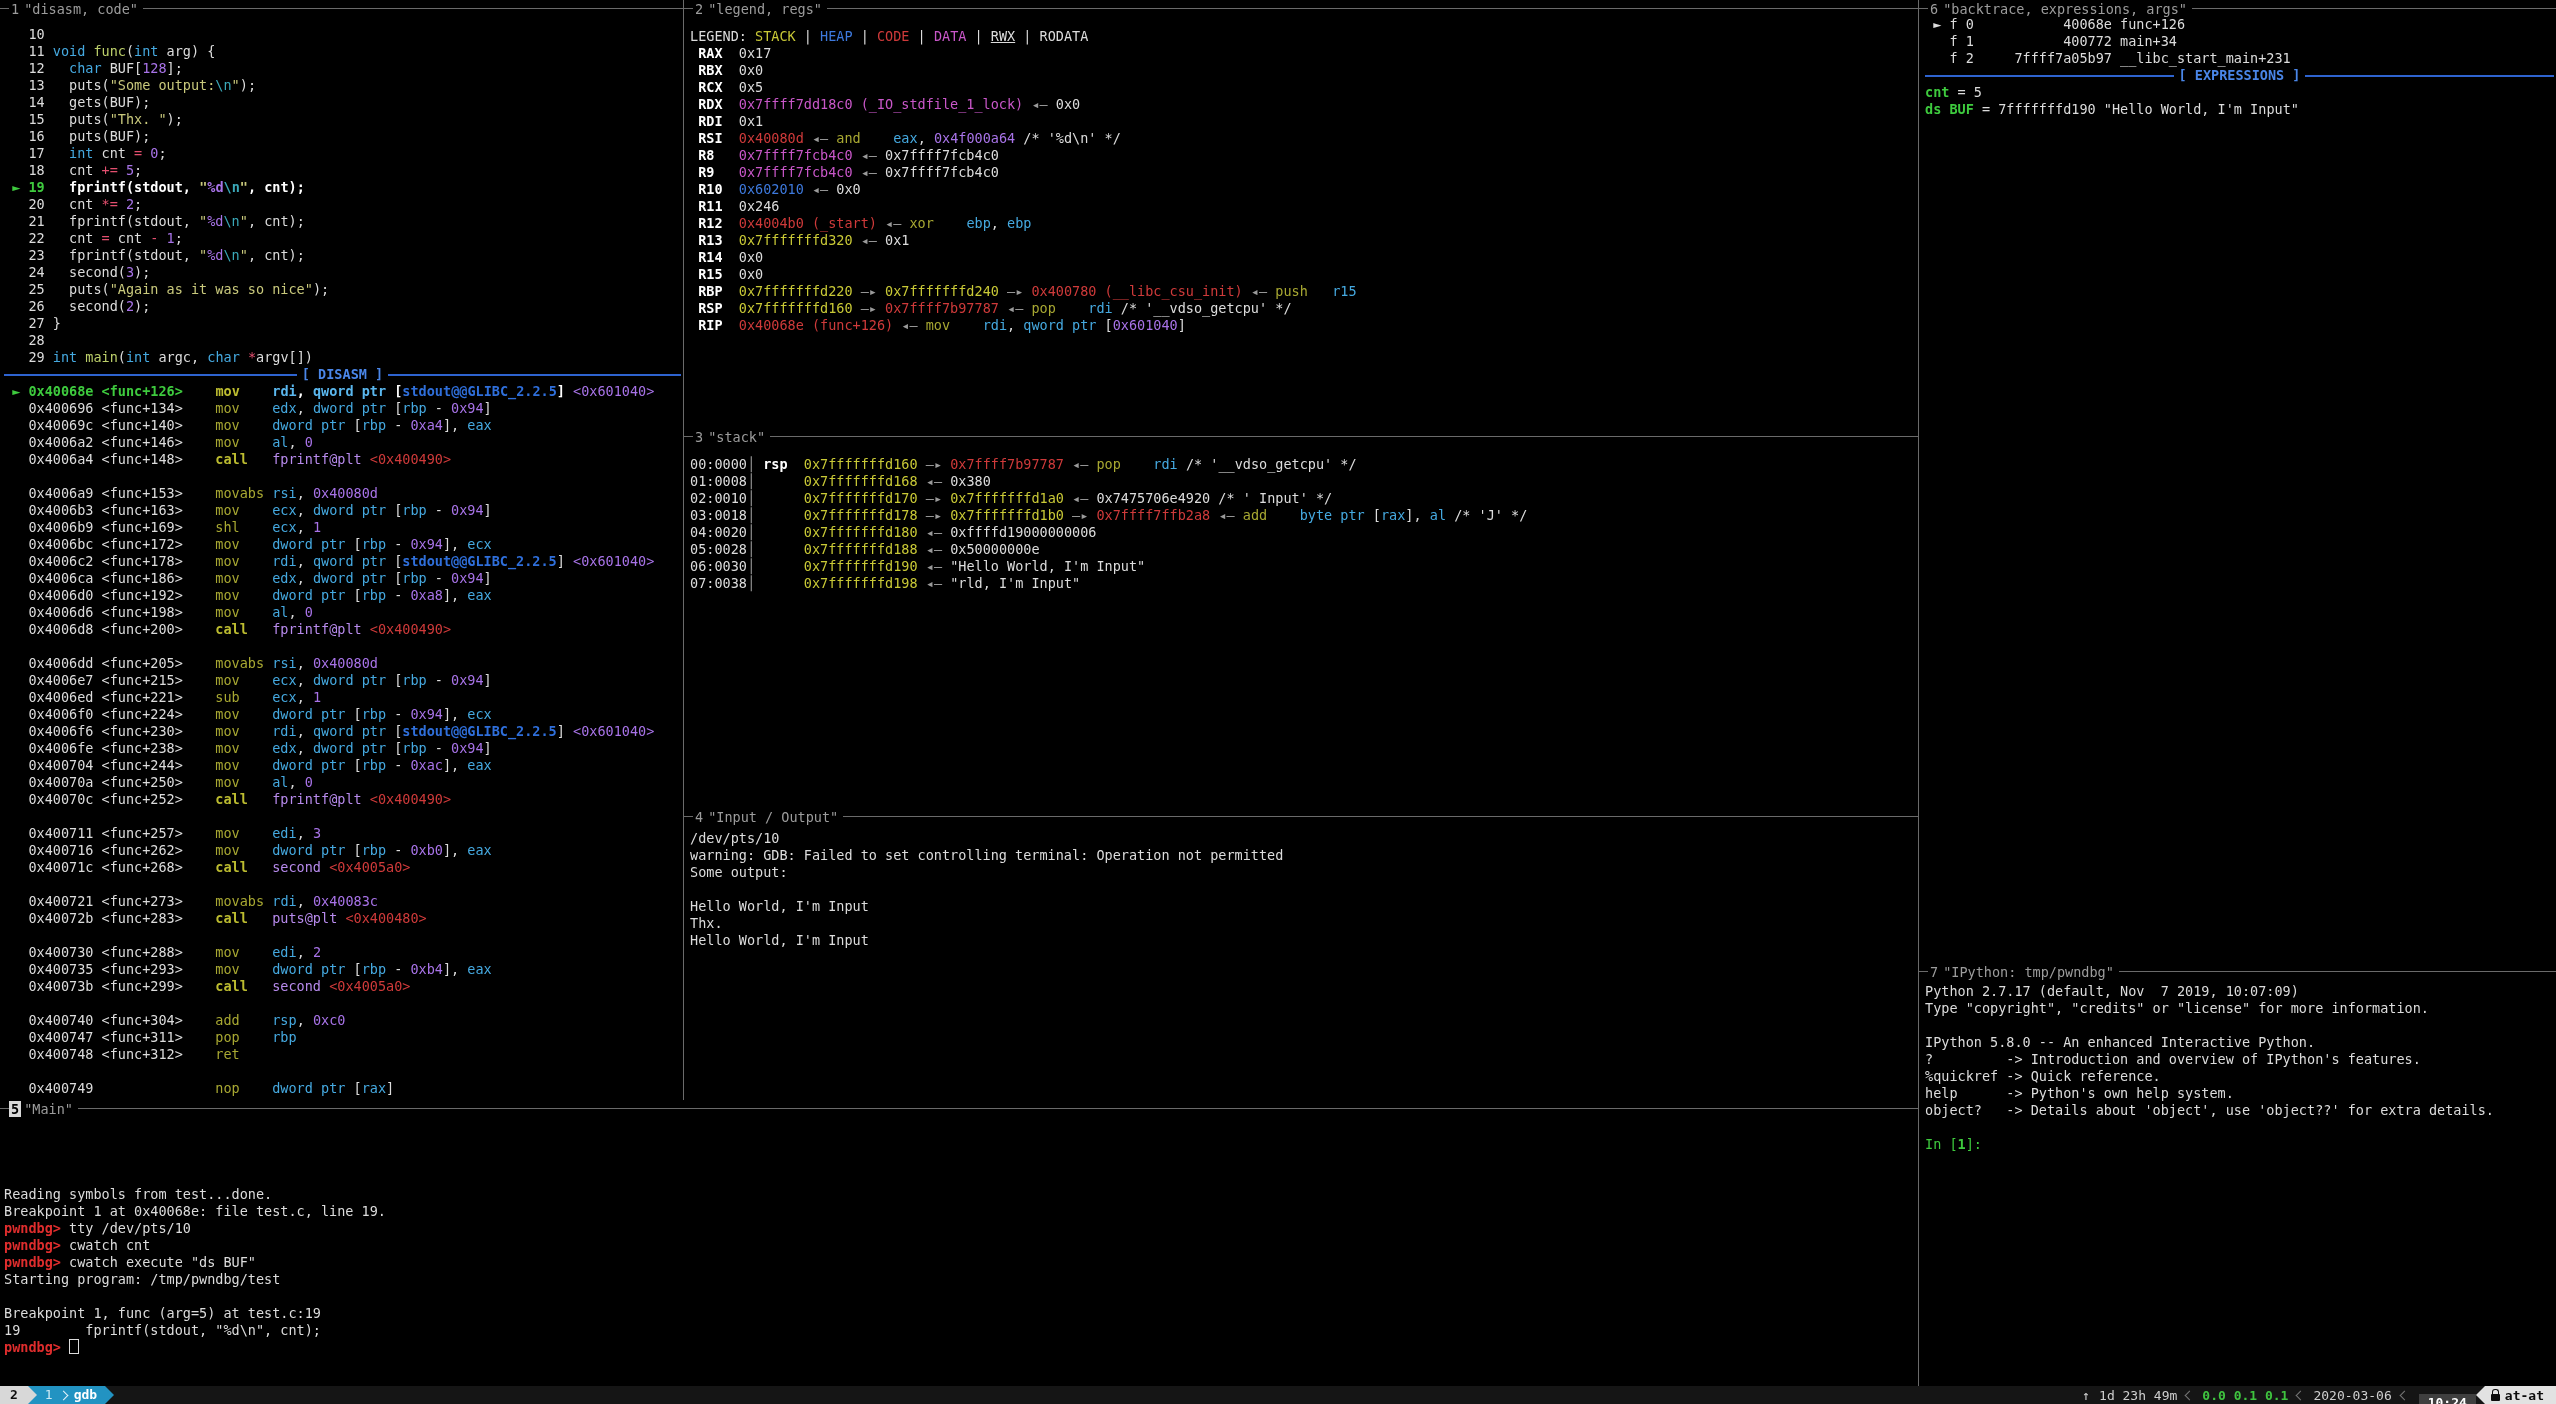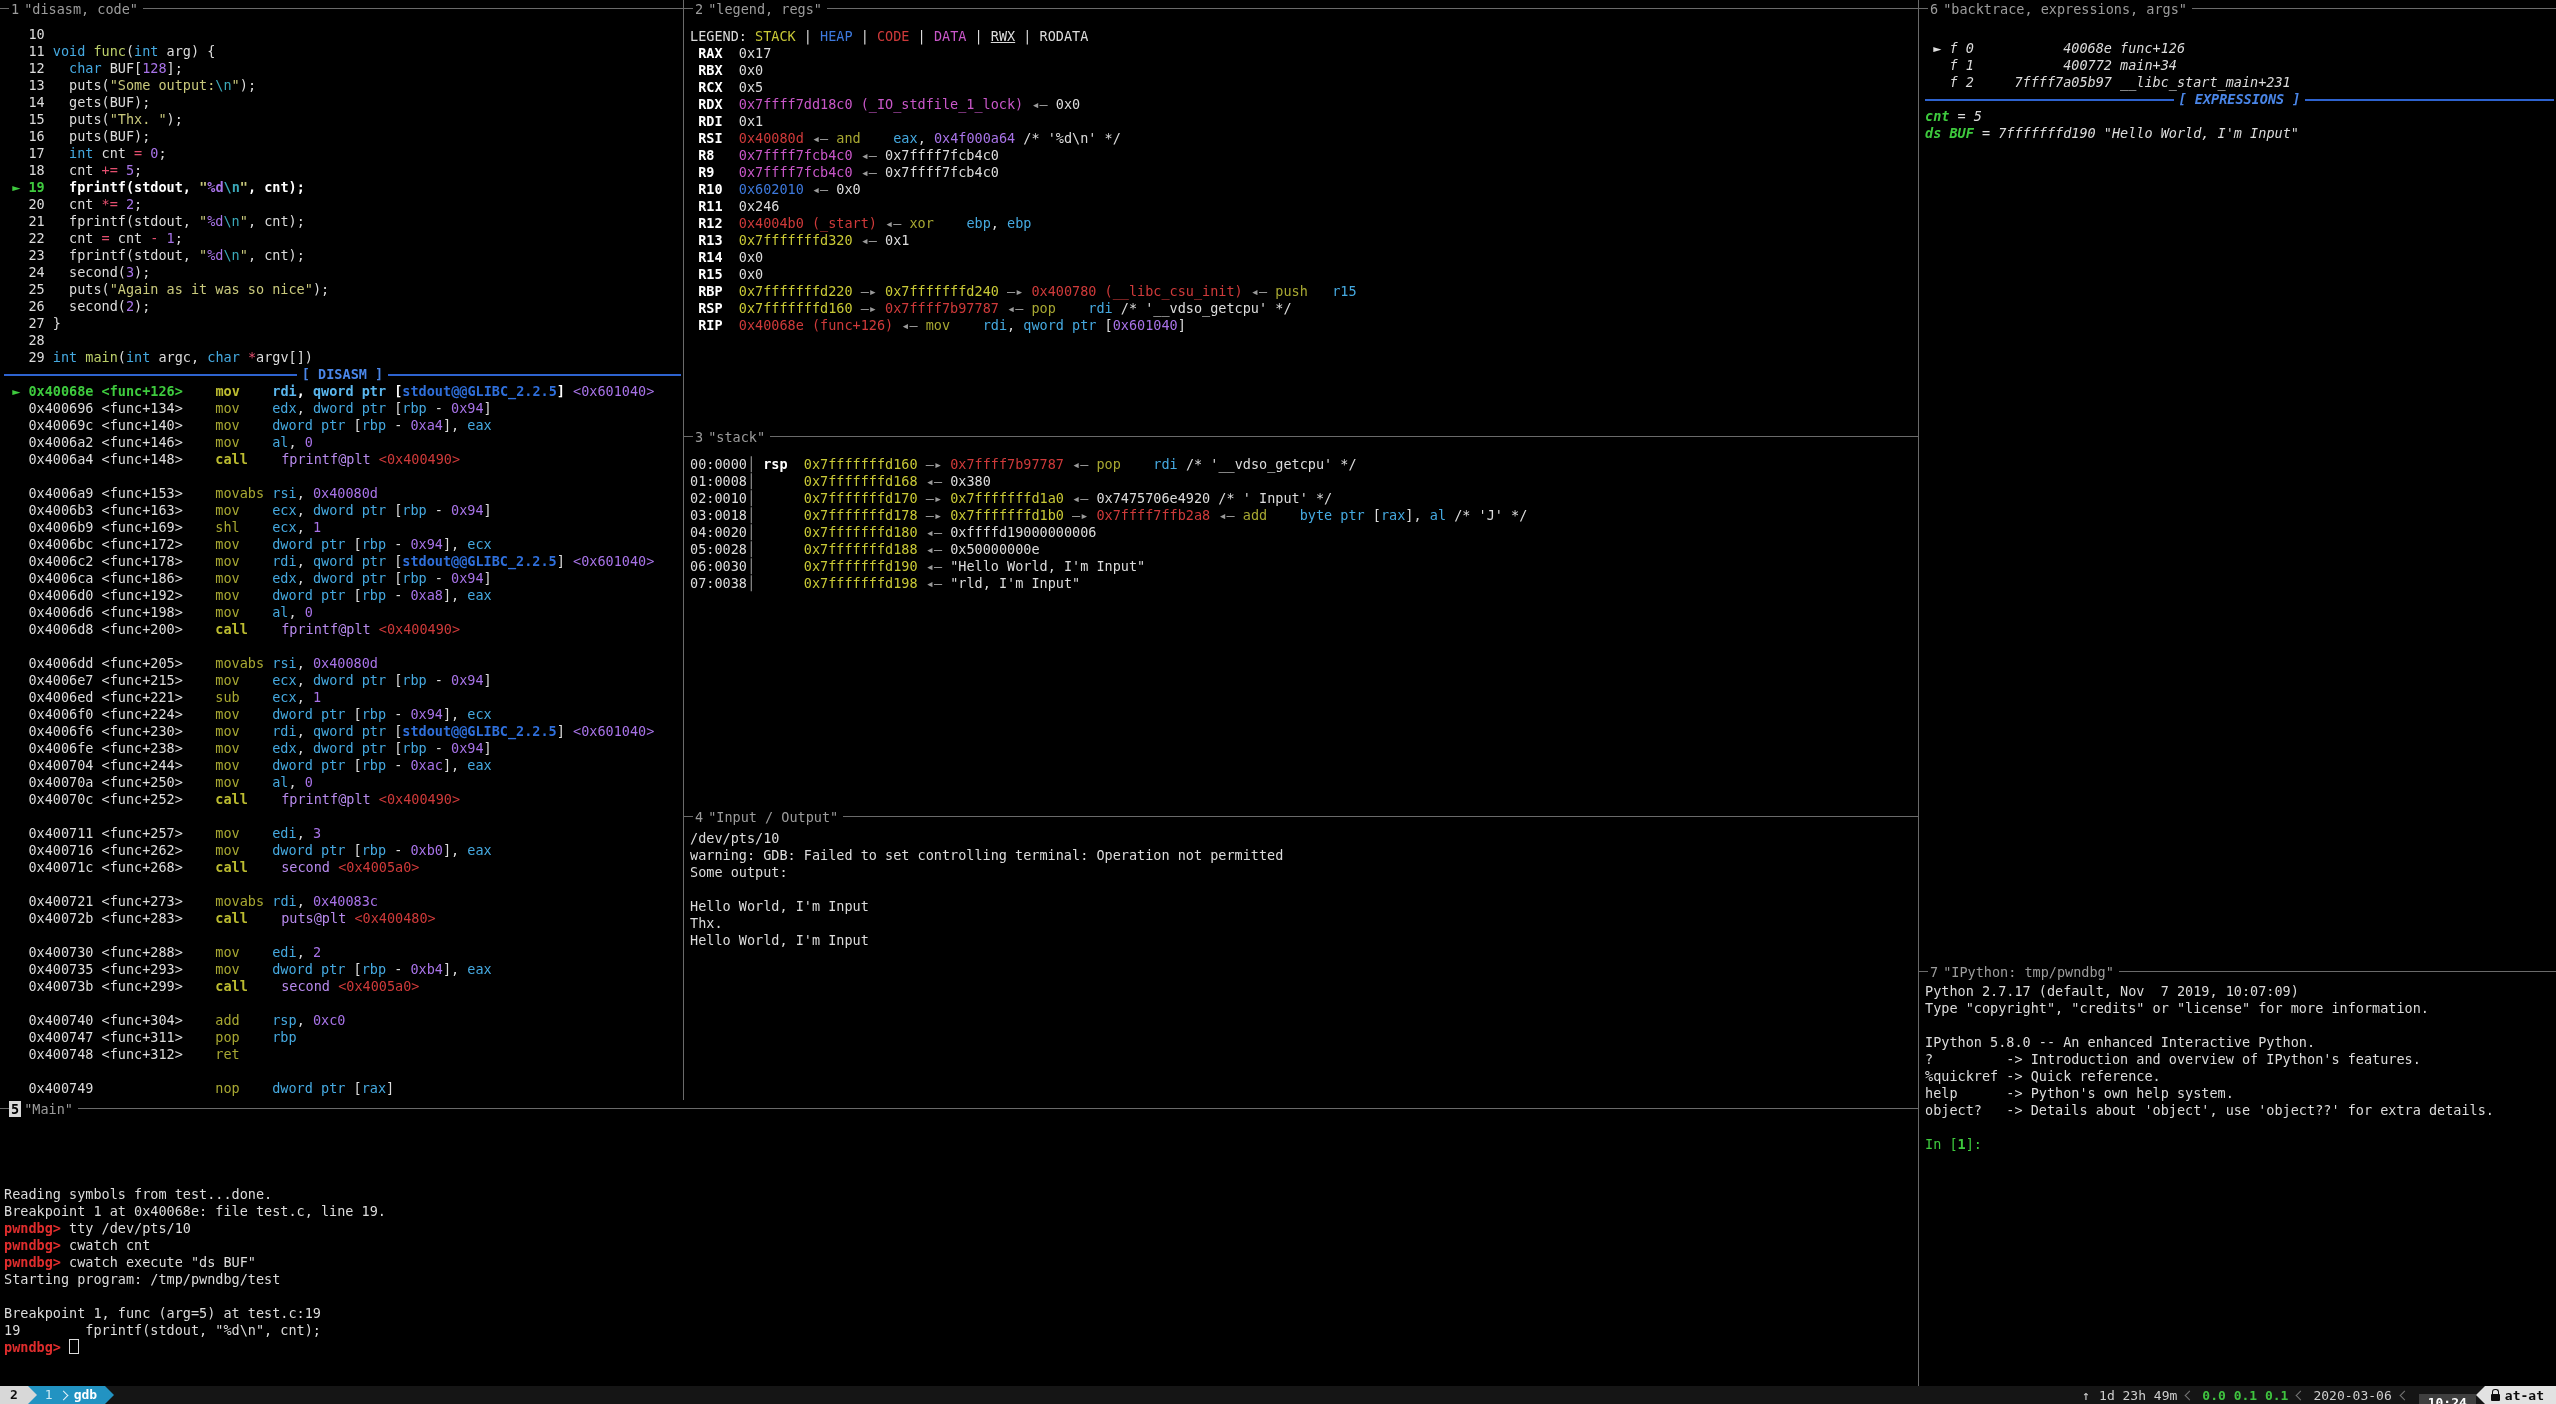--- a/index.html
+++ b/index.html
@@ -22,37 +22,37 @@
   .tgrow{flex:1;}
   .pnum{margin-left:0px;padding:0 2px;}
   .pane.active .pnum{background:#d8d8d8;color:#000;font-weight:bold;}
   .pname{margin:0 5px 0 3px;}
   .rows{position:absolute;left:6px;right:2px;}
   #pane-disasm .rows{top:26px;left:4px;}
   #pane-regs .rows{top:28px;}
   #pane-stack .rows{top:28px;}
   #pane-io .rows{top:22px;}
   #pane-main .rows{top:86px;left:4px;}
-  #pane-bt .rows{top:40px;font-style:italic;}
+  #pane-bt .rows{top:16px;}
   #pane-ipy .rows{top:20px;}
   .row{height:17px;line-height:17px;white-space:pre;}
   .seprow{display:flex;align-items:center;}
   .sline{flex:1;height:2px;background:#2e63cf;}
   .slabel{padding:0 5px;color:#4a86e8;font-weight:bold;}
   
   .t-w{color:#dcdcdc;} .t-W{color:#ffffff;font-weight:bold;}
   .t-g{color:#9a9a9a;} .t-gn{color:#3ecb3e;} .t-G{color:#3ecb3e;font-weight:bold;}
   .t-r{color:#cf3a3a;} .t-R{color:#df2d2d;font-weight:bold;}
   .t-pk{color:#e34f6f;} .t-y{color:#c9c936;}
   .t-o{color:#a8a832;} .t-O{color:#bcbc30;font-weight:bold;}
   .t-s{color:#c9c97c;} .t-S{color:#c9c97c;font-weight:bold;}
   .t-e{color:#3aa8b8;} .t-E{color:#3aa8b8;font-weight:bold;}
   .t-c{color:#45a9e0;} .t-C{color:#5ab7ee;font-weight:bold;}
   .t-p{color:#a873e8;} .t-Pb{color:#a873e8;font-weight:bold;}
-  .t-v{color:#b78aec;margin-left:9px;} .t-m{color:#c957c9;}
+  .t-v{color:#b78aec;} .t-m{color:#c957c9;}
   .t-b{color:#3d79dd;} .t-B{color:#2f6fdb;font-weight:bold;}
   .t-fn{color:#bccf6a;} .t-wu{color:#dcdcdc;text-decoration:underline;}
   .cursor{display:inline-block;width:8px;height:13px;border:1px solid #dcdcdc;vertical-align:-2px;}
   
   .statusbar{position:absolute;left:0;top:1386px;width:2556px;height:18px;background:#151515;
              display:flex;justify-content:space-between;align-items:stretch;font-size:13px;}
   .sb-left,.sb-right{display:flex;align-items:center;}
   .seg{display:inline-flex;align-items:center;height:18px;line-height:18px;}
   .seg.session{background:#d8d8d8;color:#0c0c0c;font-weight:bold;padding:0 10px;}
   .arr{width:0;height:0;border-top:9px solid transparent;border-bottom:9px solid transparent;}

